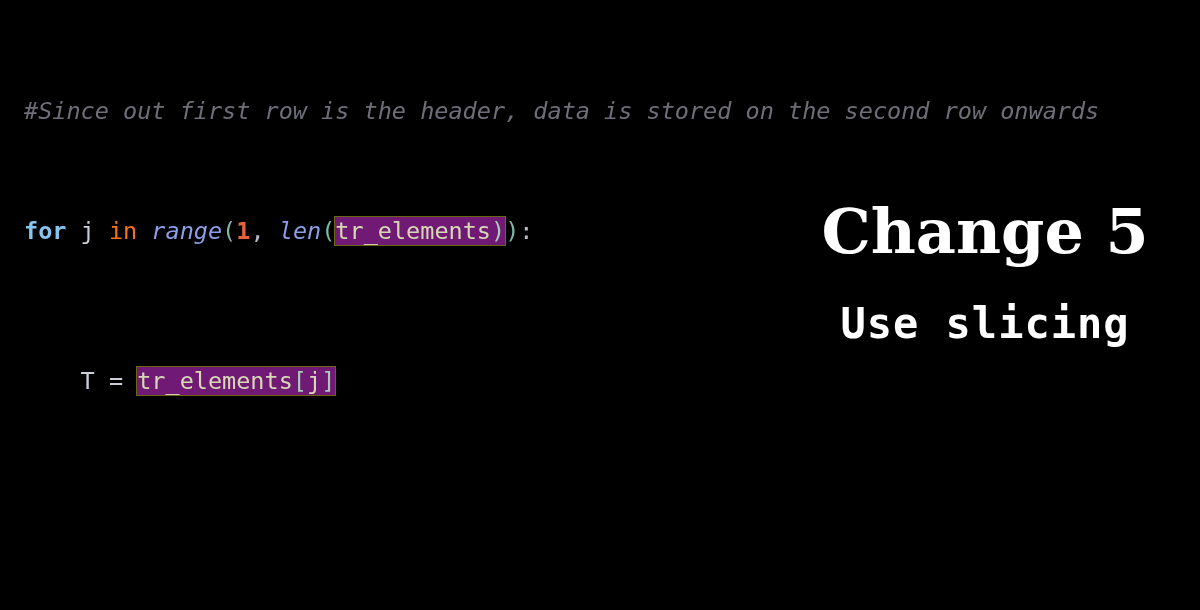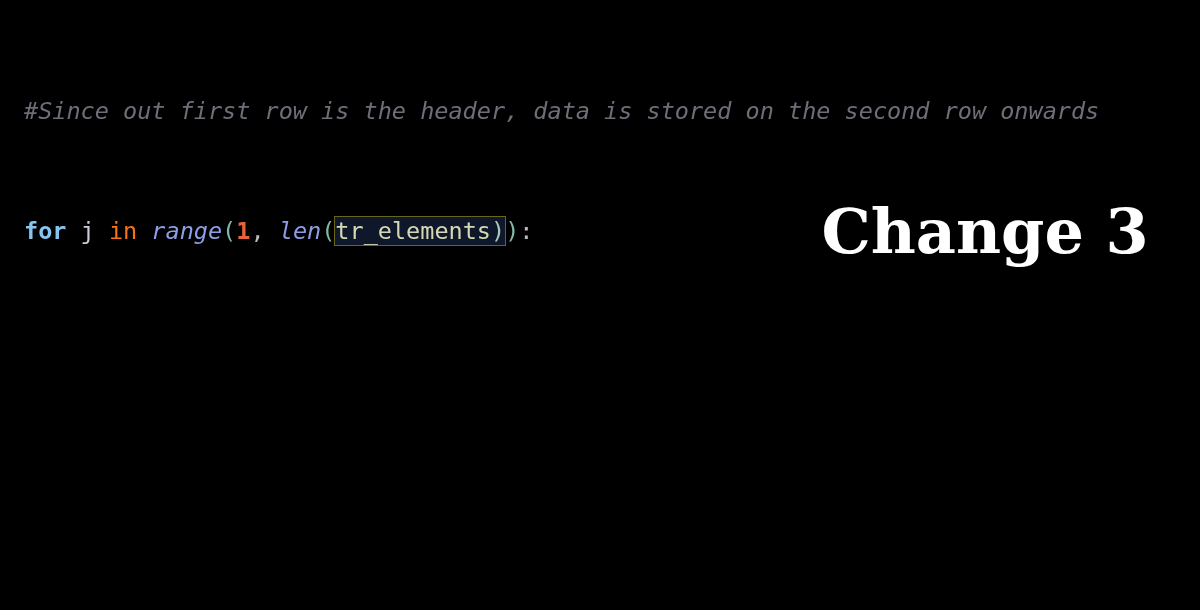--- a/index.html
+++ b/index.html
@@ -72,21 +72,21 @@
   .tk-punc {
     color: #b8bcc4;
   }
   .tk-paren {
     color: #7fb8a8;
   }
   .tk-bracket {
     color: #7fb8a8;
   }
   .tk-sel {
-    background: #0f172a;
+    background: #701a75;
     color: #d6d8b4;
     box-shadow: 0 0 0 1px #6a6615;
   }
   .tk-sel .tk-bracket { color: #a9c9bb; }
   .tk-sel .tk-paren   { color: #a9c9bb; }
 
   
   #title-block {
     position: absolute;
     right: 0;
@@ -117,20 +117,21 @@
 
 <div id="stage">
 
   <div id="code-pane">
 
     <div class="code-line"><span class="tk-comment">#Since out first row is the header, data is stored on the second row onwards</span></div>
 
     <div class="code-line"><span class="tk-keyword">for</span><span class="tk-ident"> j </span><span class="tk-kw-plain">in</span><span class="tk-ident"> </span><span class="tk-func">range</span><span class="tk-paren">(</span><span class="tk-num">1</span><span class="tk-punc">,</span><span class="tk-ident"> </span><span class="tk-func">len</span><span class="tk-paren">(</span><span class="tk-sel">tr_elements<span class="tk-paren">)</span></span><span class="tk-paren">)</span><span class="tk-punc">:</span></div>
 
 
+    <div class="code-line"><span class="tk-ident">    T = </span><span class="tk-sel">tr_elements<span class="tk-bracket">[</span>j<span class="tk-bracket">]</span></span></div>
 
     <div class="code-line">&nbsp;</div>
 
     
 
     
 
     
 
     
@@ -153,16 +154,17 @@
 
     
 
     
 
     
 
   </div>
 
   <div id="title-block">
-    <div id="change-title">Change 3</div>
+    <div id="change-title">Change 5</div>
+    <div id="change-subtitle">Use slicing</div>
   </div>
 
 </div>
 
 </body></html>

